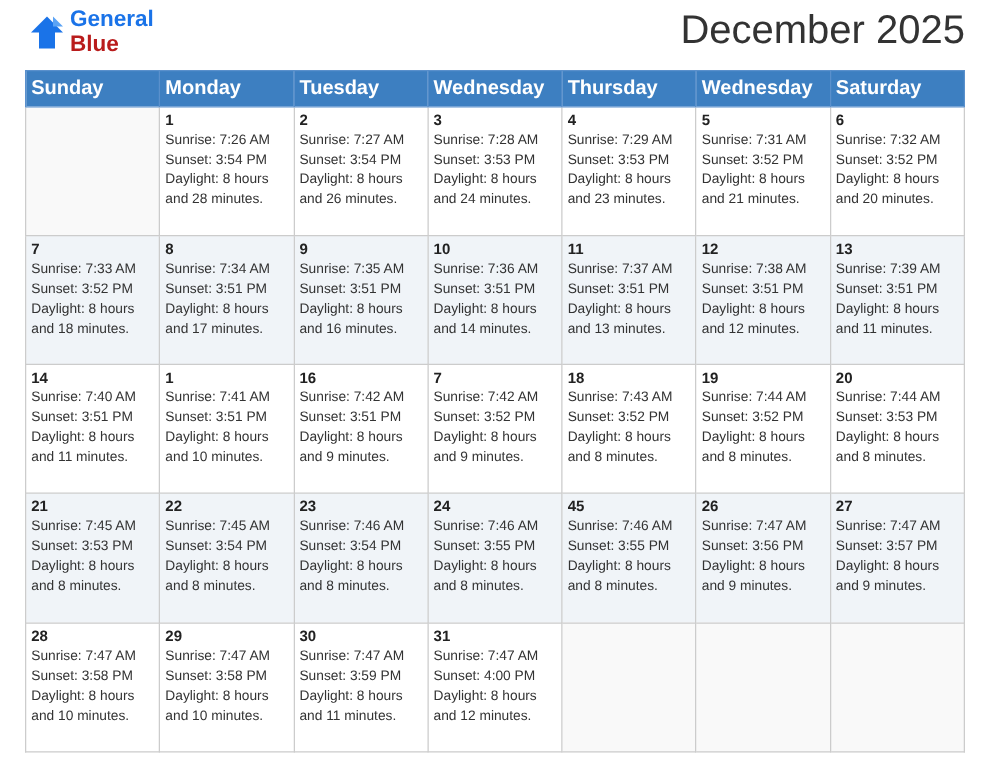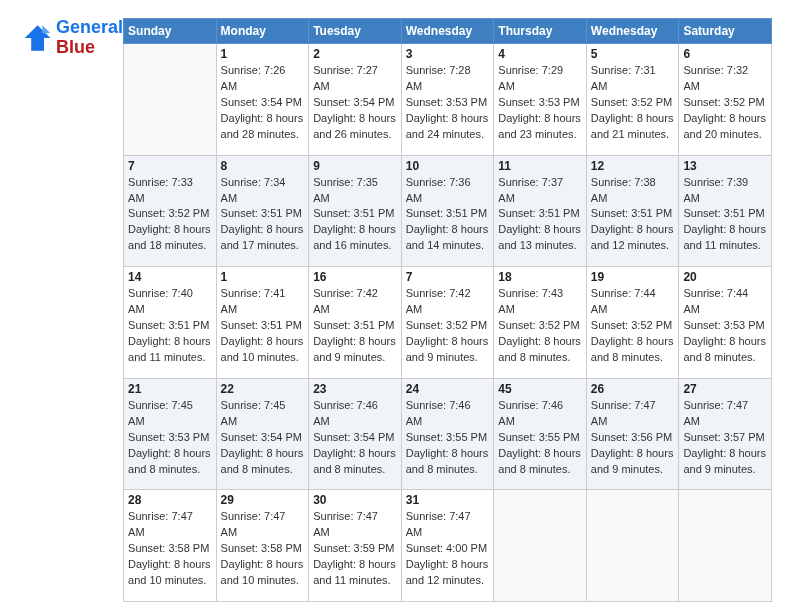--- a/index.html
+++ b/index.html
@@ -6,22 +6,23 @@
     body {
       width: 792px;
       height: 612px;
       font-family: Arial, sans-serif;
       background: #fff;
       overflow: hidden;
     }
     .page {
       width: 792px;
       height: 612px;
-      padding: 18px 20px 10px 20px;
+      padding: 6px 20px 10px 20px;
       display: flex;
+      flex-direction: column;
     }
     .header {
       display: flex;
       justify-content: space-between;
       align-items: flex-start;
       margin-bottom: 10px;
     }
     .logo {
       display: flex;
       align-items: center;
@@ -56,21 +57,21 @@
     .calendar {
       flex: 1;
       border: 1px solid #ccc;
       border-collapse: collapse;
       width: 100%;
       table-layout: fixed;
     }
     .calendar th {
       background: #3d7fc1;
       color: #fff;
-      font-size: 12px;
+      font-size: 16px;
       font-weight: bold;
       padding: 5px 4px;
       text-align: left;
       border: 1px solid #5a90cc;
     }
     .calendar td {
       border: 1px solid #ccc;
       vertical-align: top;
       padding: 3px 4px;
       font-size: 9.5px;
@@ -105,20 +106,21 @@
       <svg class="logo-icon" viewBox="0 0 40 40">
         <polygon points="22,4 38,20 30,20 30,36 14,36 14,20 6,20" fill="#1a73e8"></polygon>
         <polygon points="28,4 38,14 28,14" fill="#5ba3f5"></polygon>
       </svg>
       <div class="logo-text">
         <div><span>General</span></div>
         <div style="color:#b91c1c">Blue</div>
       </div>
     </div>
     <div class="title-block">
+      <div class="month-title">December 2025</div>
     </div>
   </div>
 
   <table class="calendar">
     <thead>
       <tr>
         <th>Sunday</th>
         <th>Monday</th>
         <th>Tuesday</th>
         <th>Wednesday</th>

